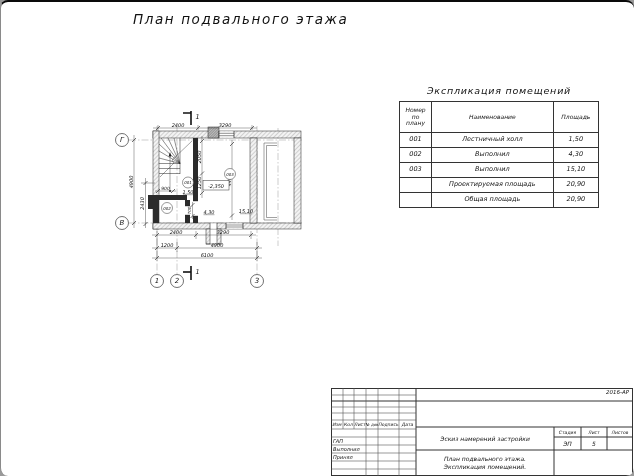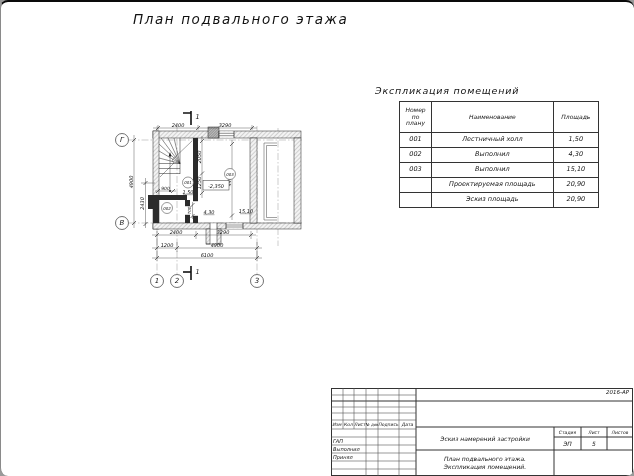--- a/index.html
+++ b/index.html
@@ -2,21 +2,21 @@
 <html><head>
 <meta charset="utf-8">
 <style>
   html,body{margin:0;padding:0;background:#9a9a9a;}
   .page{position:relative;width:634px;height:476px;background:#ffffff;overflow:hidden;
         font-family:"DejaVu Sans",sans-serif;color:#111;
         border-top:2px solid #0a0a0a;border-left:1px solid #8a8a8a;box-sizing:border-box;border-radius:8px;}
   .drawing-title{position:absolute;left:132px;top:9px;font-style:italic;font-size:13.5px;
         letter-spacing:1.6px;white-space:nowrap;}
   
-  .schedule-title{position:absolute;left:374px;top:83px;width:200px;text-align:left;
+  .schedule-title{position:absolute;left:398px;top:83px;width:200px;text-align:center;
         font-style:italic;font-size:9.5px;letter-spacing:0.8px;white-space:nowrap;}
   table.schedule{position:absolute;left:398px;top:99px;width:200px;border-collapse:collapse;
         font-style:italic;color:#111;}
   table.schedule th,table.schedule td{border:1px solid #333;padding:0 3px;line-height:1.1;}
   table.schedule th{font-weight:normal;font-size:6px;text-align:center;height:30px;}
   table.schedule td{font-size:6.5px;height:14px;}
   td.c-num{width:26px;text-align:center;}
   td.c-name{width:126px;text-align:center;}
   td.c-area{width:40px;text-align:center;}
   
@@ -256,21 +256,21 @@
       <td class="c-name">Выполнил</td>
       <td class="c-area">15,10</td>
     </tr>
     <tr>
       <td class="c-num"></td>
       <td class="c-name">Проектируемая площадь</td>
       <td class="c-area">20,90</td>
     </tr>
     <tr>
       <td class="c-num"></td>
-      <td class="c-name">Эскиз площадь</td>
+      <td class="c-name">Общая площадь</td>
       <td class="c-area">20,90</td>
     </tr>
   </tbody>
     </table>
 
   <div class="tblock">
     <svg width="302" height="88" viewBox="0 0 302 88" xmlns="http://www.w3.org/2000/svg">
       <g stroke="#333" stroke-width="1" fill="none">
         <rect x="0.5" y="0.5" width="301" height="87"></rect>
         <line x1="85" y1="0" x2="85" y2="88"></line>

